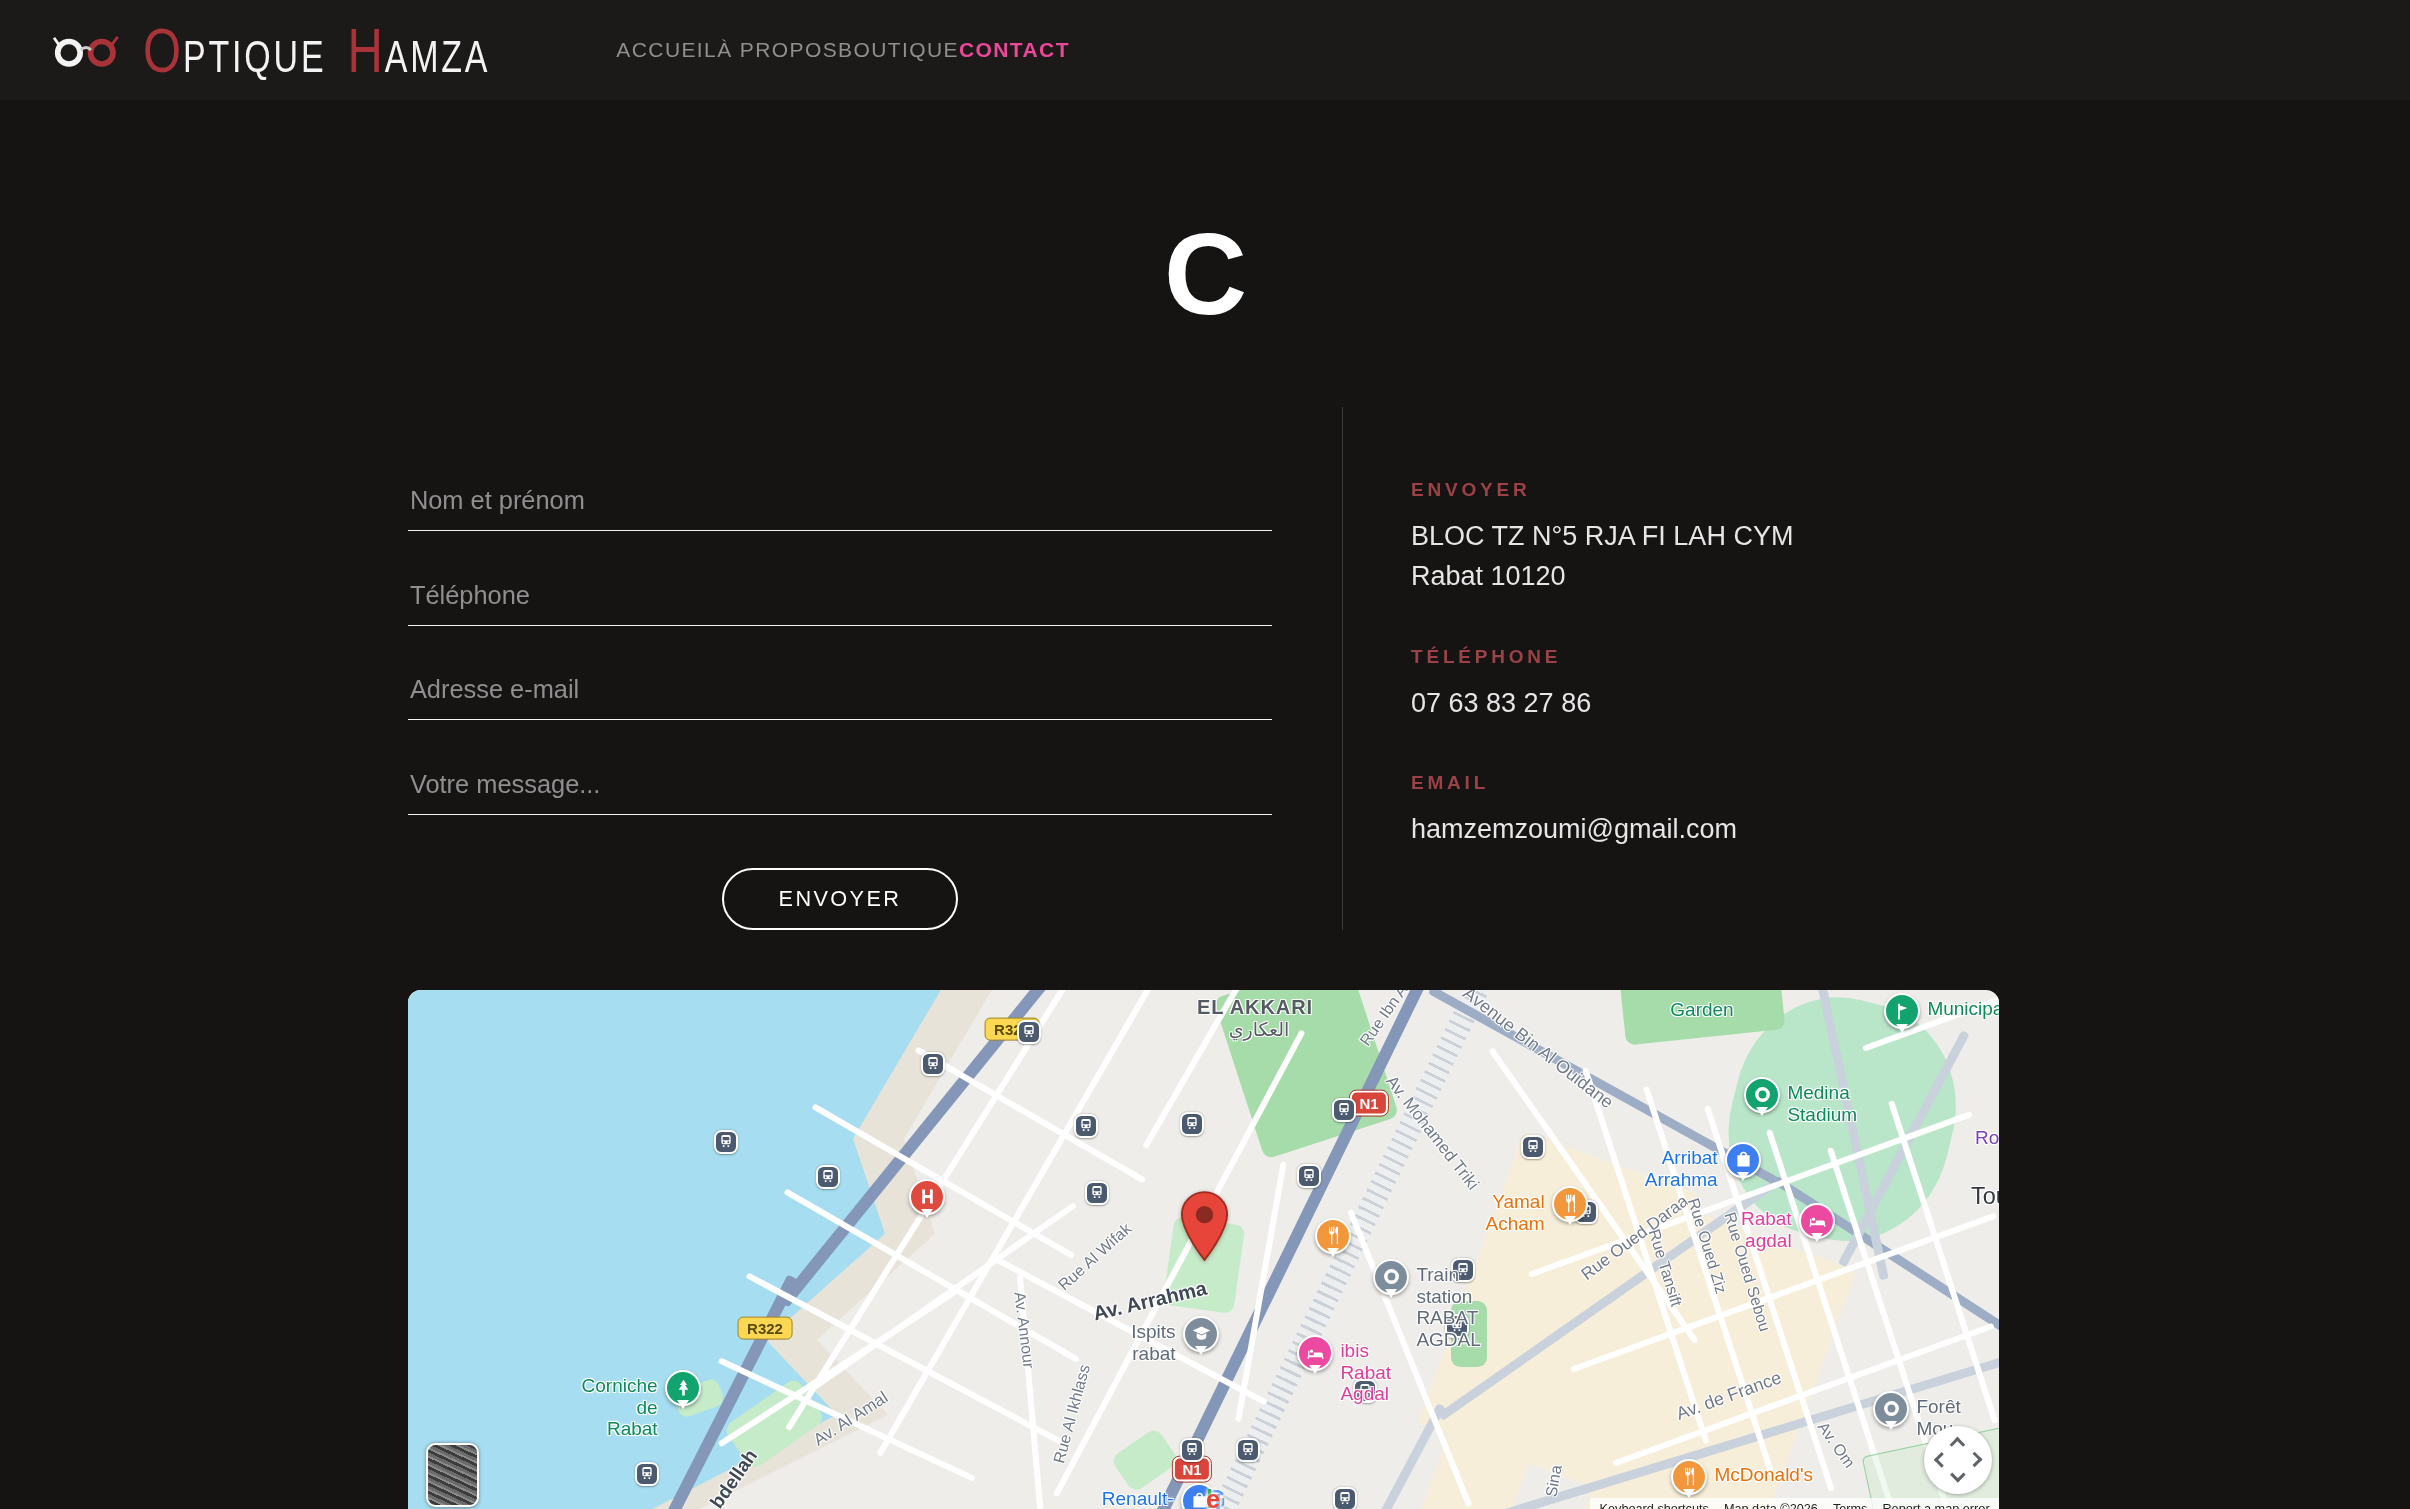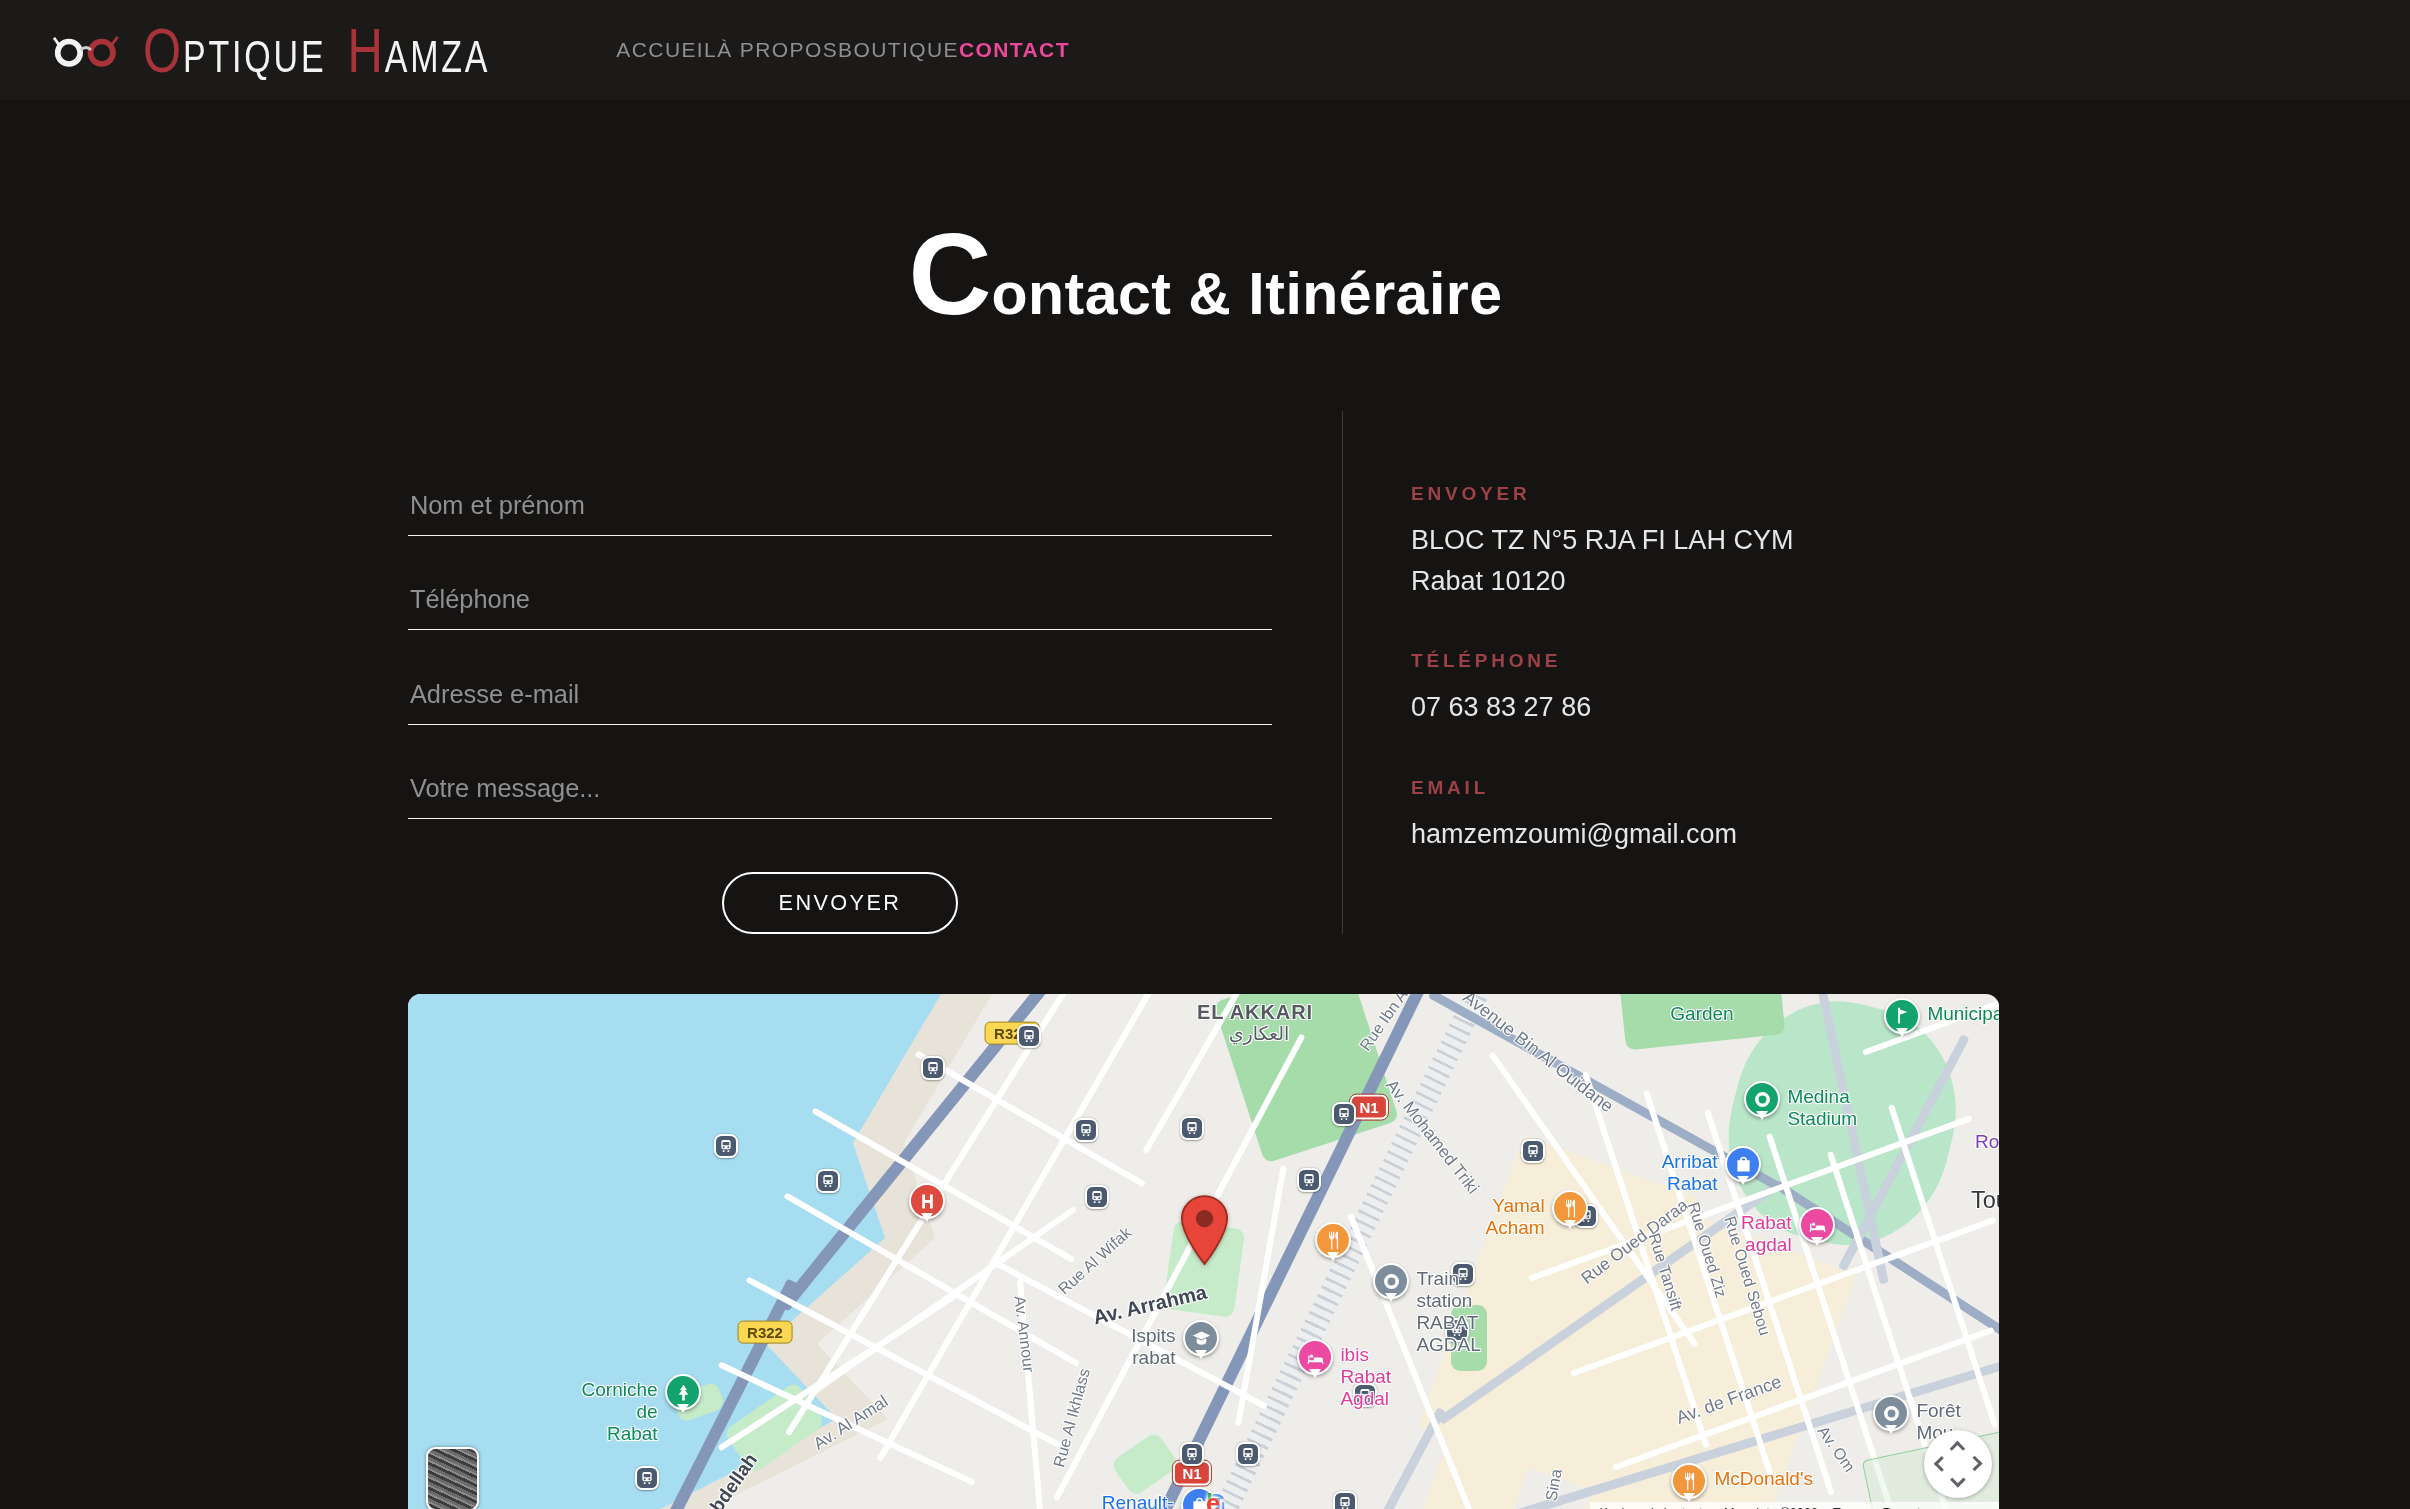--- a/index.html
+++ b/index.html
@@ -137,21 +137,20 @@
       <div class="nav-item" data-interactable="true">ACCUEIL</div>
       <div class="nav-item" data-interactable="true">À PROPOS</div>
       <div class="nav-item" data-interactable="true">BOUTIQUE</div>
       <div class="nav-item active" data-interactable="true">CONTACT</div>
     </nav>
 </div>
 
 <div class="hero" data-interactable="false">
   <span class="hero-inner">
       <span class="hero-init" data-interactable="false">C</span>
-      <span class="hero-rest" data-interactable="false">ontact &amp; Itinéraire</span>
     </span>
 </div>
 
 <div class="content" data-interactable="false">
   <form class="form-col" data-interactable="false">
     <div class="field" data-interactable="false">
       <input type="text" data-interactable="true" placeholder="Nom et prénom" style="">
     </div>
     <div class="field" data-interactable="false">
       <input type="text" data-interactable="true" placeholder="Téléphone" style="">
@@ -485,21 +484,21 @@
           </svg>
         </div>
         <div class="poi-label left lbl-hotel" data-interactable="false">Rabat agdal</div>
       </div>
       <div class="poi" data-interactable="false" style="left: 1335px; top: 170px;">
         <div class="pin shopping" data-interactable="true">
           <svg viewBox="0 0 24 24" fill="#fff">
             <path d="M12 3a4 4 0 0 1 4 4h3v13H5V7h3a4 4 0 0 1 4-4zm0 1.8A2.2 2.2 0 0 0 9.8 7h4.4A2.2 2.2 0 0 0 12 4.8z"></path>
           </svg>
         </div>
-        <div class="poi-label left lbl-shopping" data-interactable="false">Arribat Rabat</div>
+        <div class="poi-label left lbl-shopping" data-interactable="false">Arribat Arrahma</div>
       </div>
       <div class="poi" data-interactable="false" style="left: 791px; top: 511px;">
         <div class="pin shopping" data-interactable="true">
           <svg viewBox="0 0 24 24" fill="#fff">
             <path d="M12 3a4 4 0 0 1 4 4h3v13H5V7h3a4 4 0 0 1 4-4zm0 1.8A2.2 2.2 0 0 0 9.8 7h4.4A2.2 2.2 0 0 0 12 4.8z"></path>
           </svg>
         </div>
         <div class="poi-label left lbl-shopping" data-interactable="false">Renault-Dacia
 Hakam Brothers</div>
       </div>

